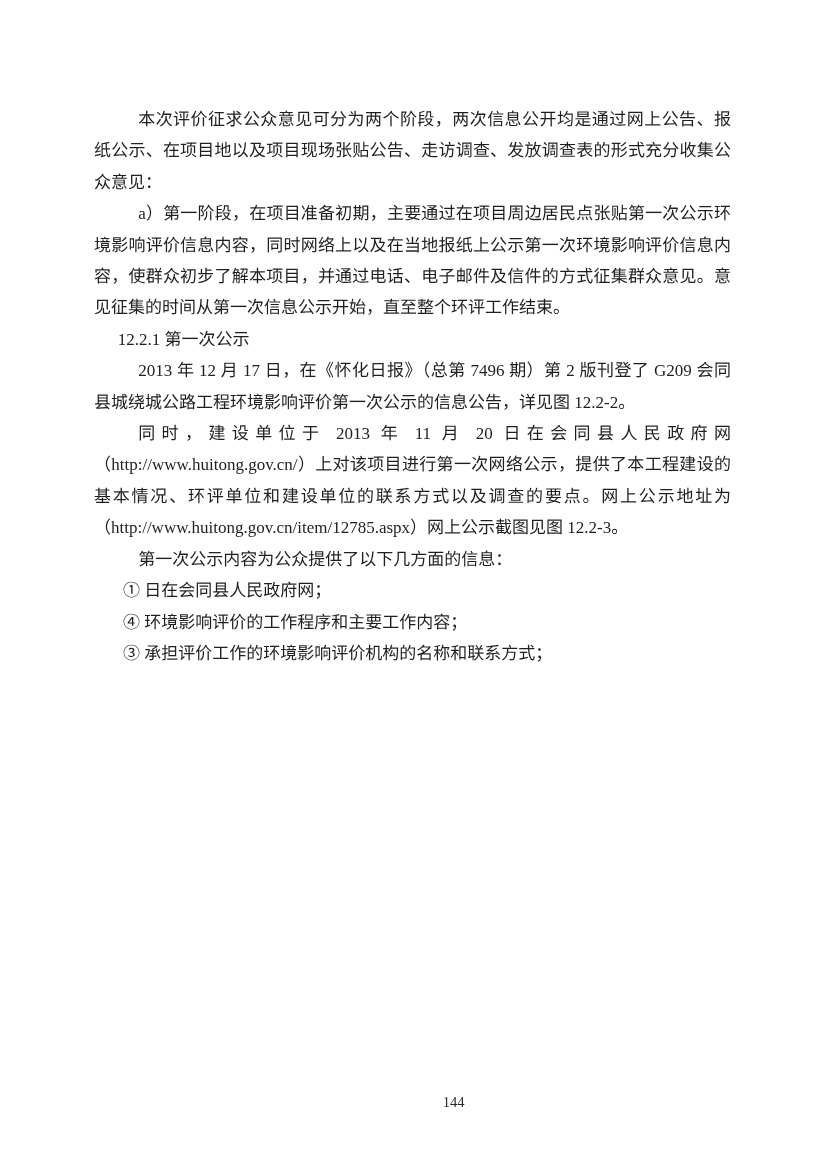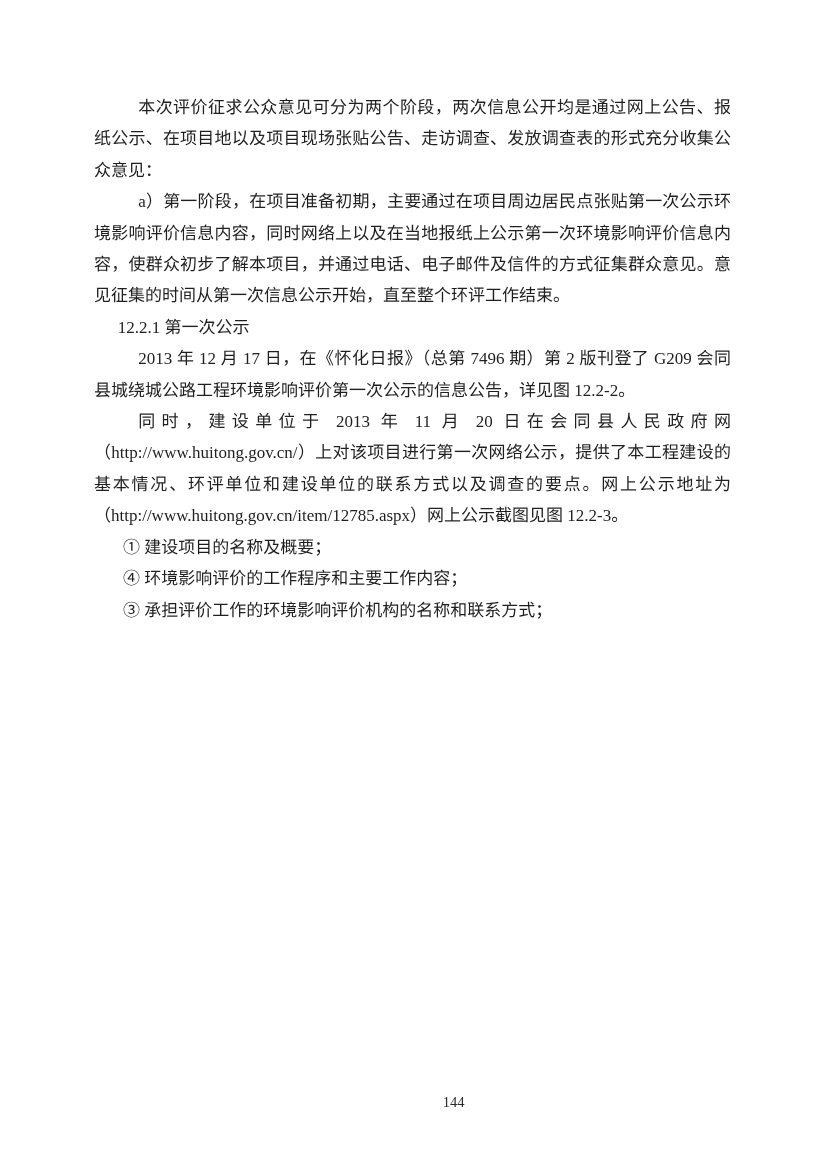--- a/index.html
+++ b/index.html
@@ -12,21 +12,21 @@
     position: relative;
     width: 827px;
     height: 1169px;
     background: #ffffff;
     overflow: hidden;
     font-family: "Liberation Serif", "DejaVu Serif", serif;
     color: #1f1f1f;
   }
   .content {
     position: absolute;
-    top: 92px;
+    top: 104px;
     left: 94px;
     width: 637px;
     font-size: 17px;
     line-height: 31.4px;
     text-align: justify;
     overflow-wrap: break-word;
   }
   .content p {
     margin: 0;
     padding: 0;
@@ -60,18 +60,19 @@
 </head>
 <body>
 
 <div class="page">
   <div class="content">
     <p class="body-para">本次评价征求公众意见可分为两个阶段，两次信息公开均是通过网上公告、报纸公示、在项目地以及项目现场张贴公告、走访调查、发放调查表的形式充分收集公众意见：</p>
     <p class="body-para">a）第一阶段，在项目准备初期，主要通过在项目周边居民点张贴第一次公示环境影响评价信息内容，同时网络上以及在当地报纸上公示第一次环境影响评价信息内容，使群众初步了解本项目，并通过电话、电子邮件及信件的方式征集群众意见。意见征集的时间从第一次信息公示开始，直至整个环评工作结束。</p>
     <p class="section-heading">12.2.1 第一次公示</p>
     <p class="body-para">2013 年 12 月 17 日，在《怀化日报》（总第 7496 期）第 2 版刊登了 G209 会同县城绕城公路工程环境影响评价第一次公示的信息公告，详见图 12.2-2。</p>
     <p class="body-para">同时，建设单位于 2013 年 11 月 20 日在会同县人民政府网（http://www.huitong.gov.cn/）上对该项目进行第一次网络公示，提供了本工程建设的基本情况、环评单位和建设单位的联系方式以及调查的要点。网上公示地址为（http://www.huitong.gov.cn/item/12785.aspx）网上公示截图见图 12.2-3。</p>
-    <p class="list-item">① 建设项目的名称及概要；</p>
+    <p class="body-para">第一次公示内容为公众提供了以下几方面的信息：</p>
+    <p class="list-item">① 日在会同县人民政府网；</p>
     <p class="list-item">④ 环境影响评价的工作程序和主要工作内容；</p>
     <p class="list-item">③ 承担评价工作的环境影响评价机构的名称和联系方式；</p>
   </div>
   <div class="page-number">144</div>
 </div>
 
 </body></html>

